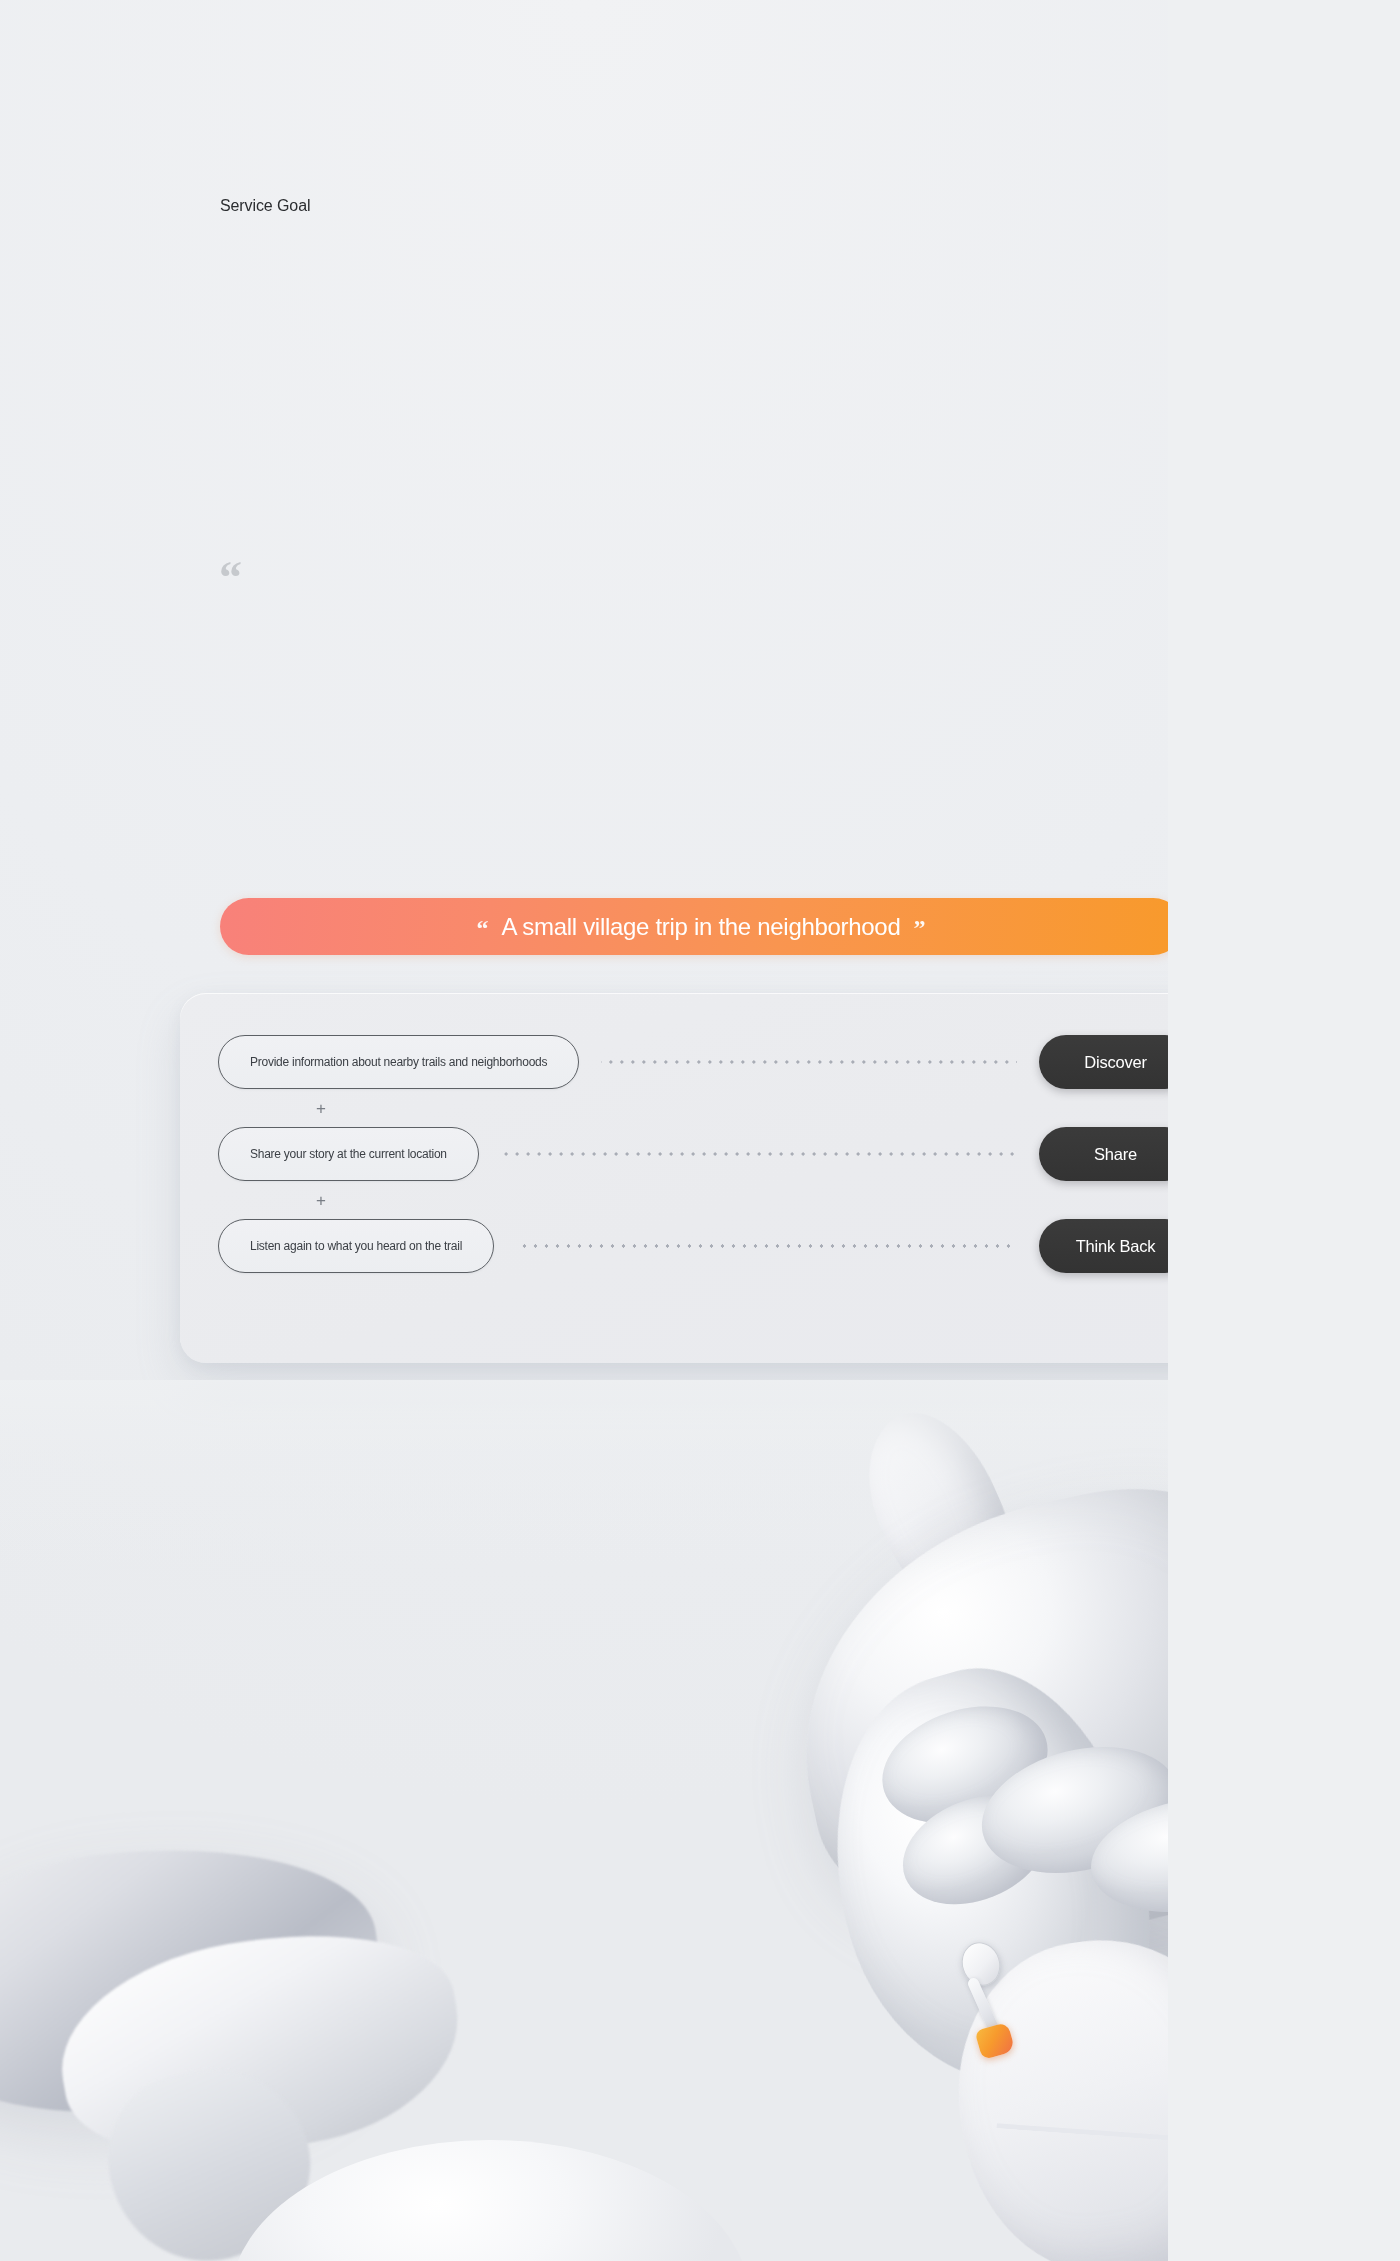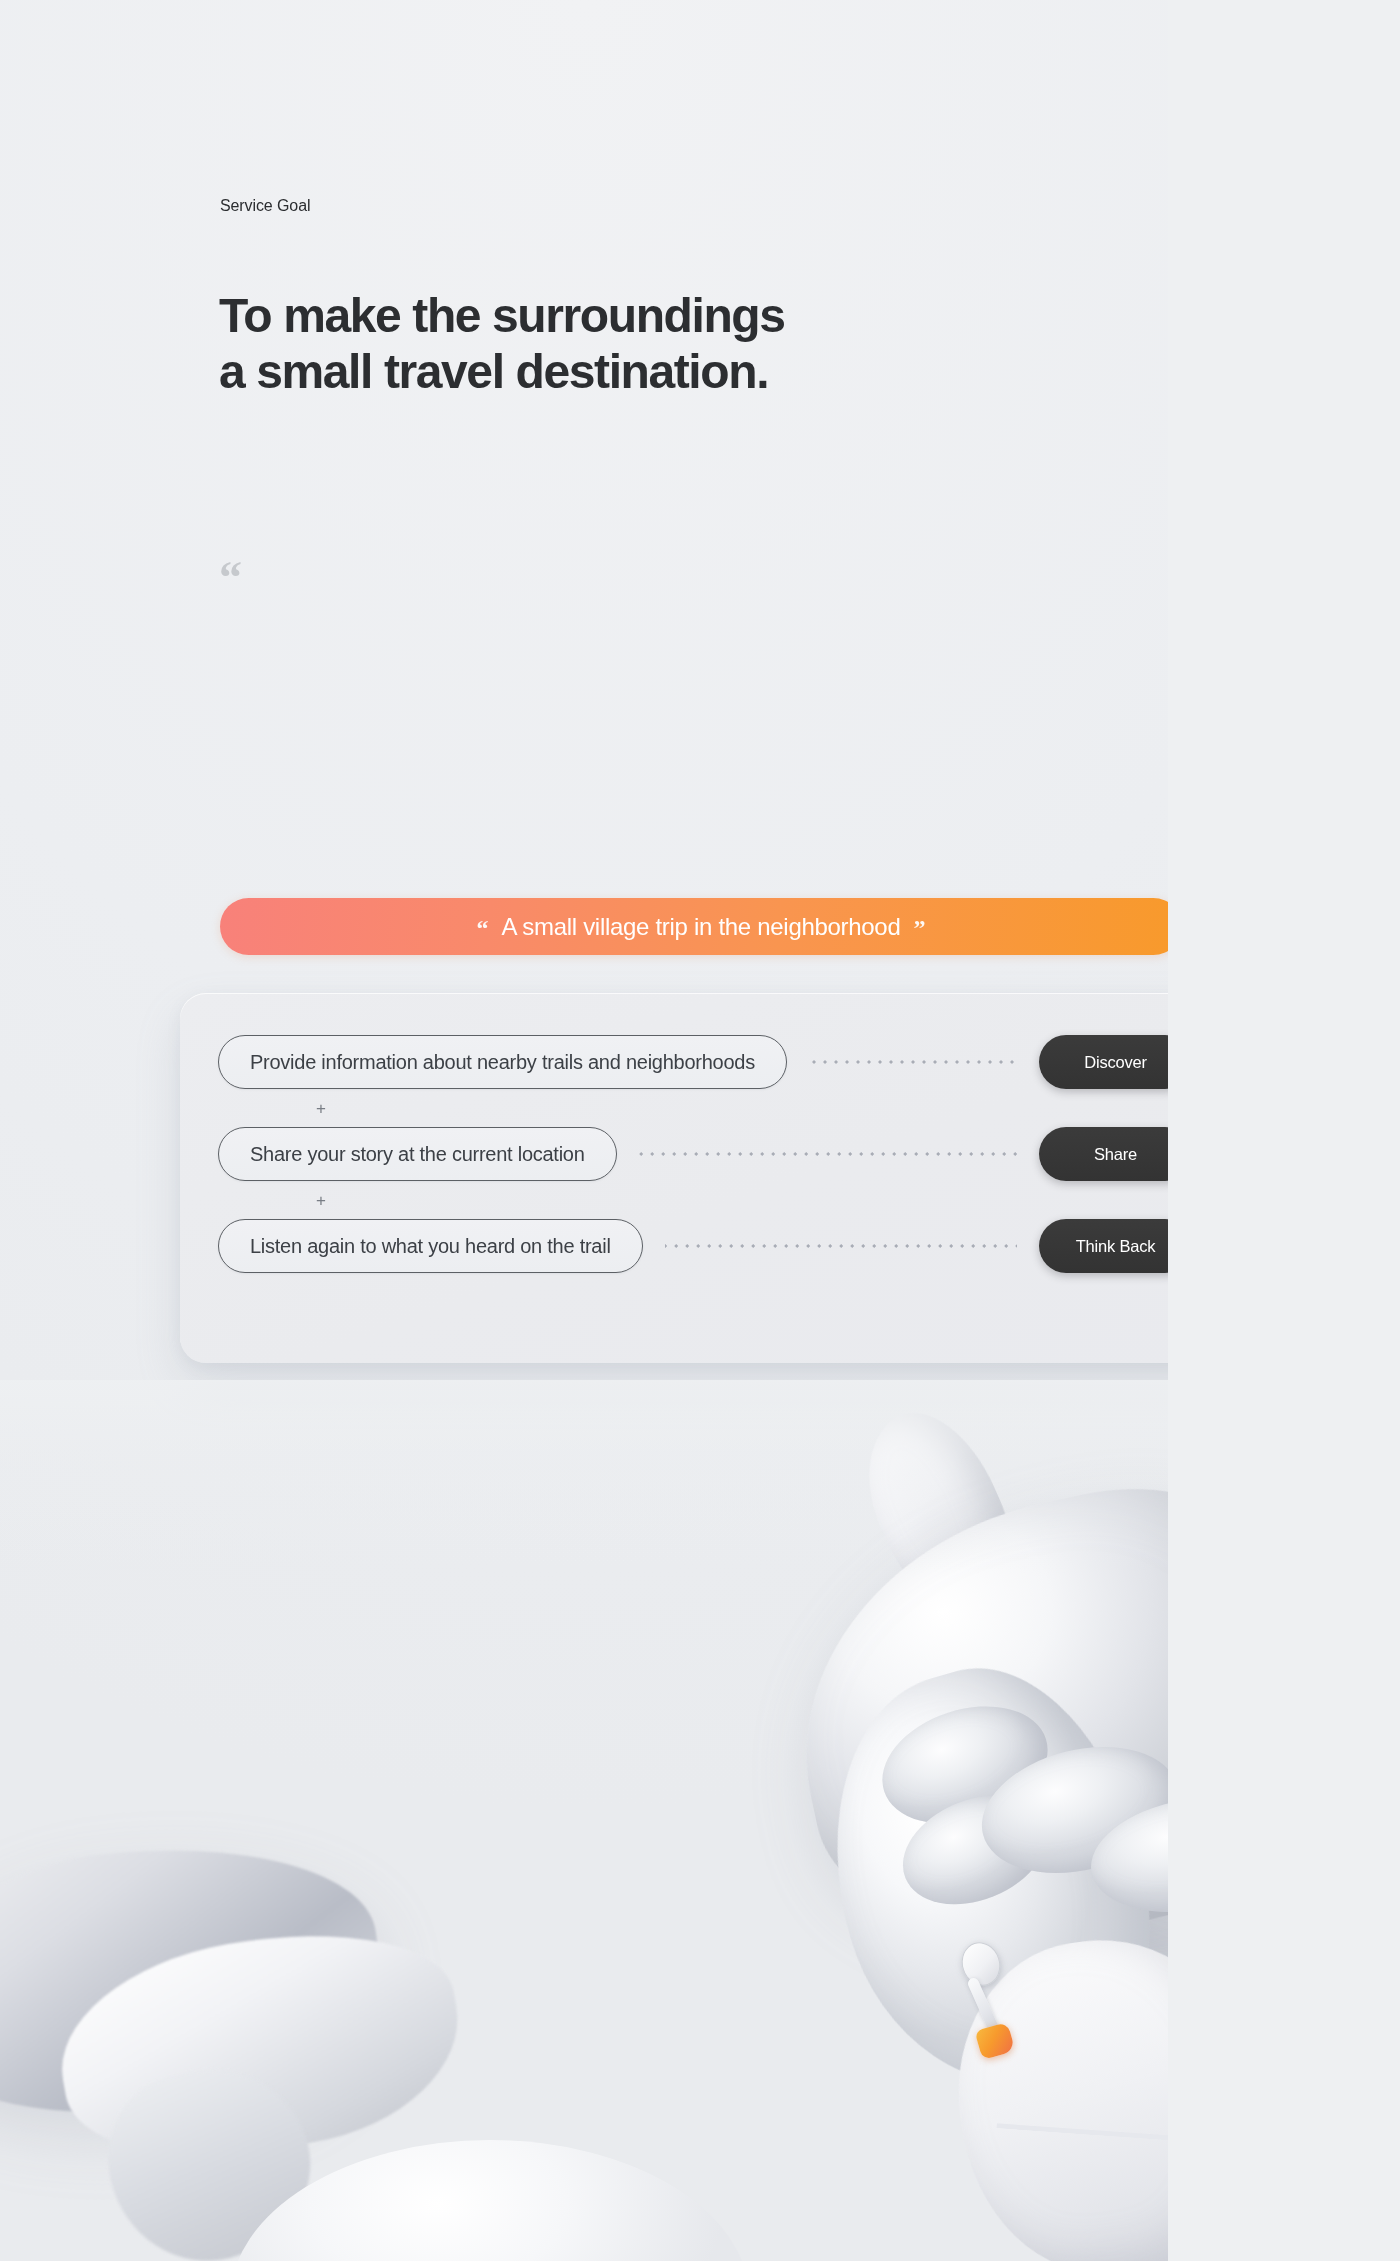--- a/index.html
+++ b/index.html
@@ -123,21 +123,21 @@
   }
 
   .pill {
     height:54px;
     border:1px solid #5c6065;
     border-radius:28px;
     background:linear-gradient(180deg,#f0f1f4 0%, #eceef1 100%);
     display:flex;
     align-items:center;
     padding:0 31px;
-    font-size:20px;
+    font-size:12px;
     color:#3c4046;
     letter-spacing:-0.25px;
     white-space:nowrap;
     box-shadow:0 1px 2px rgba(120,126,140,0.10);
   }
 
   .dots {
     flex:1;
     height:4px;
     margin:0 22px;
@@ -346,22 +346,20 @@
     pointer-events:none;
   }
 </style>
 </head>
 <body>
 
 <div class="page">
 
   <div class="eyebrow">Service Goal</div>
 
-  <h1 class="headline">To make the surroundings
-a small travel destination.</h1>
 
   <div class="quote-mark">“</div>
 
 
   <div class="banner">
     <div class="banner-inner">
       <span class="banner-q">“</span>
       <span class="banner-text">A small village trip in the neighborhood</span>
       <span class="banner-q">”</span>
     </div>

